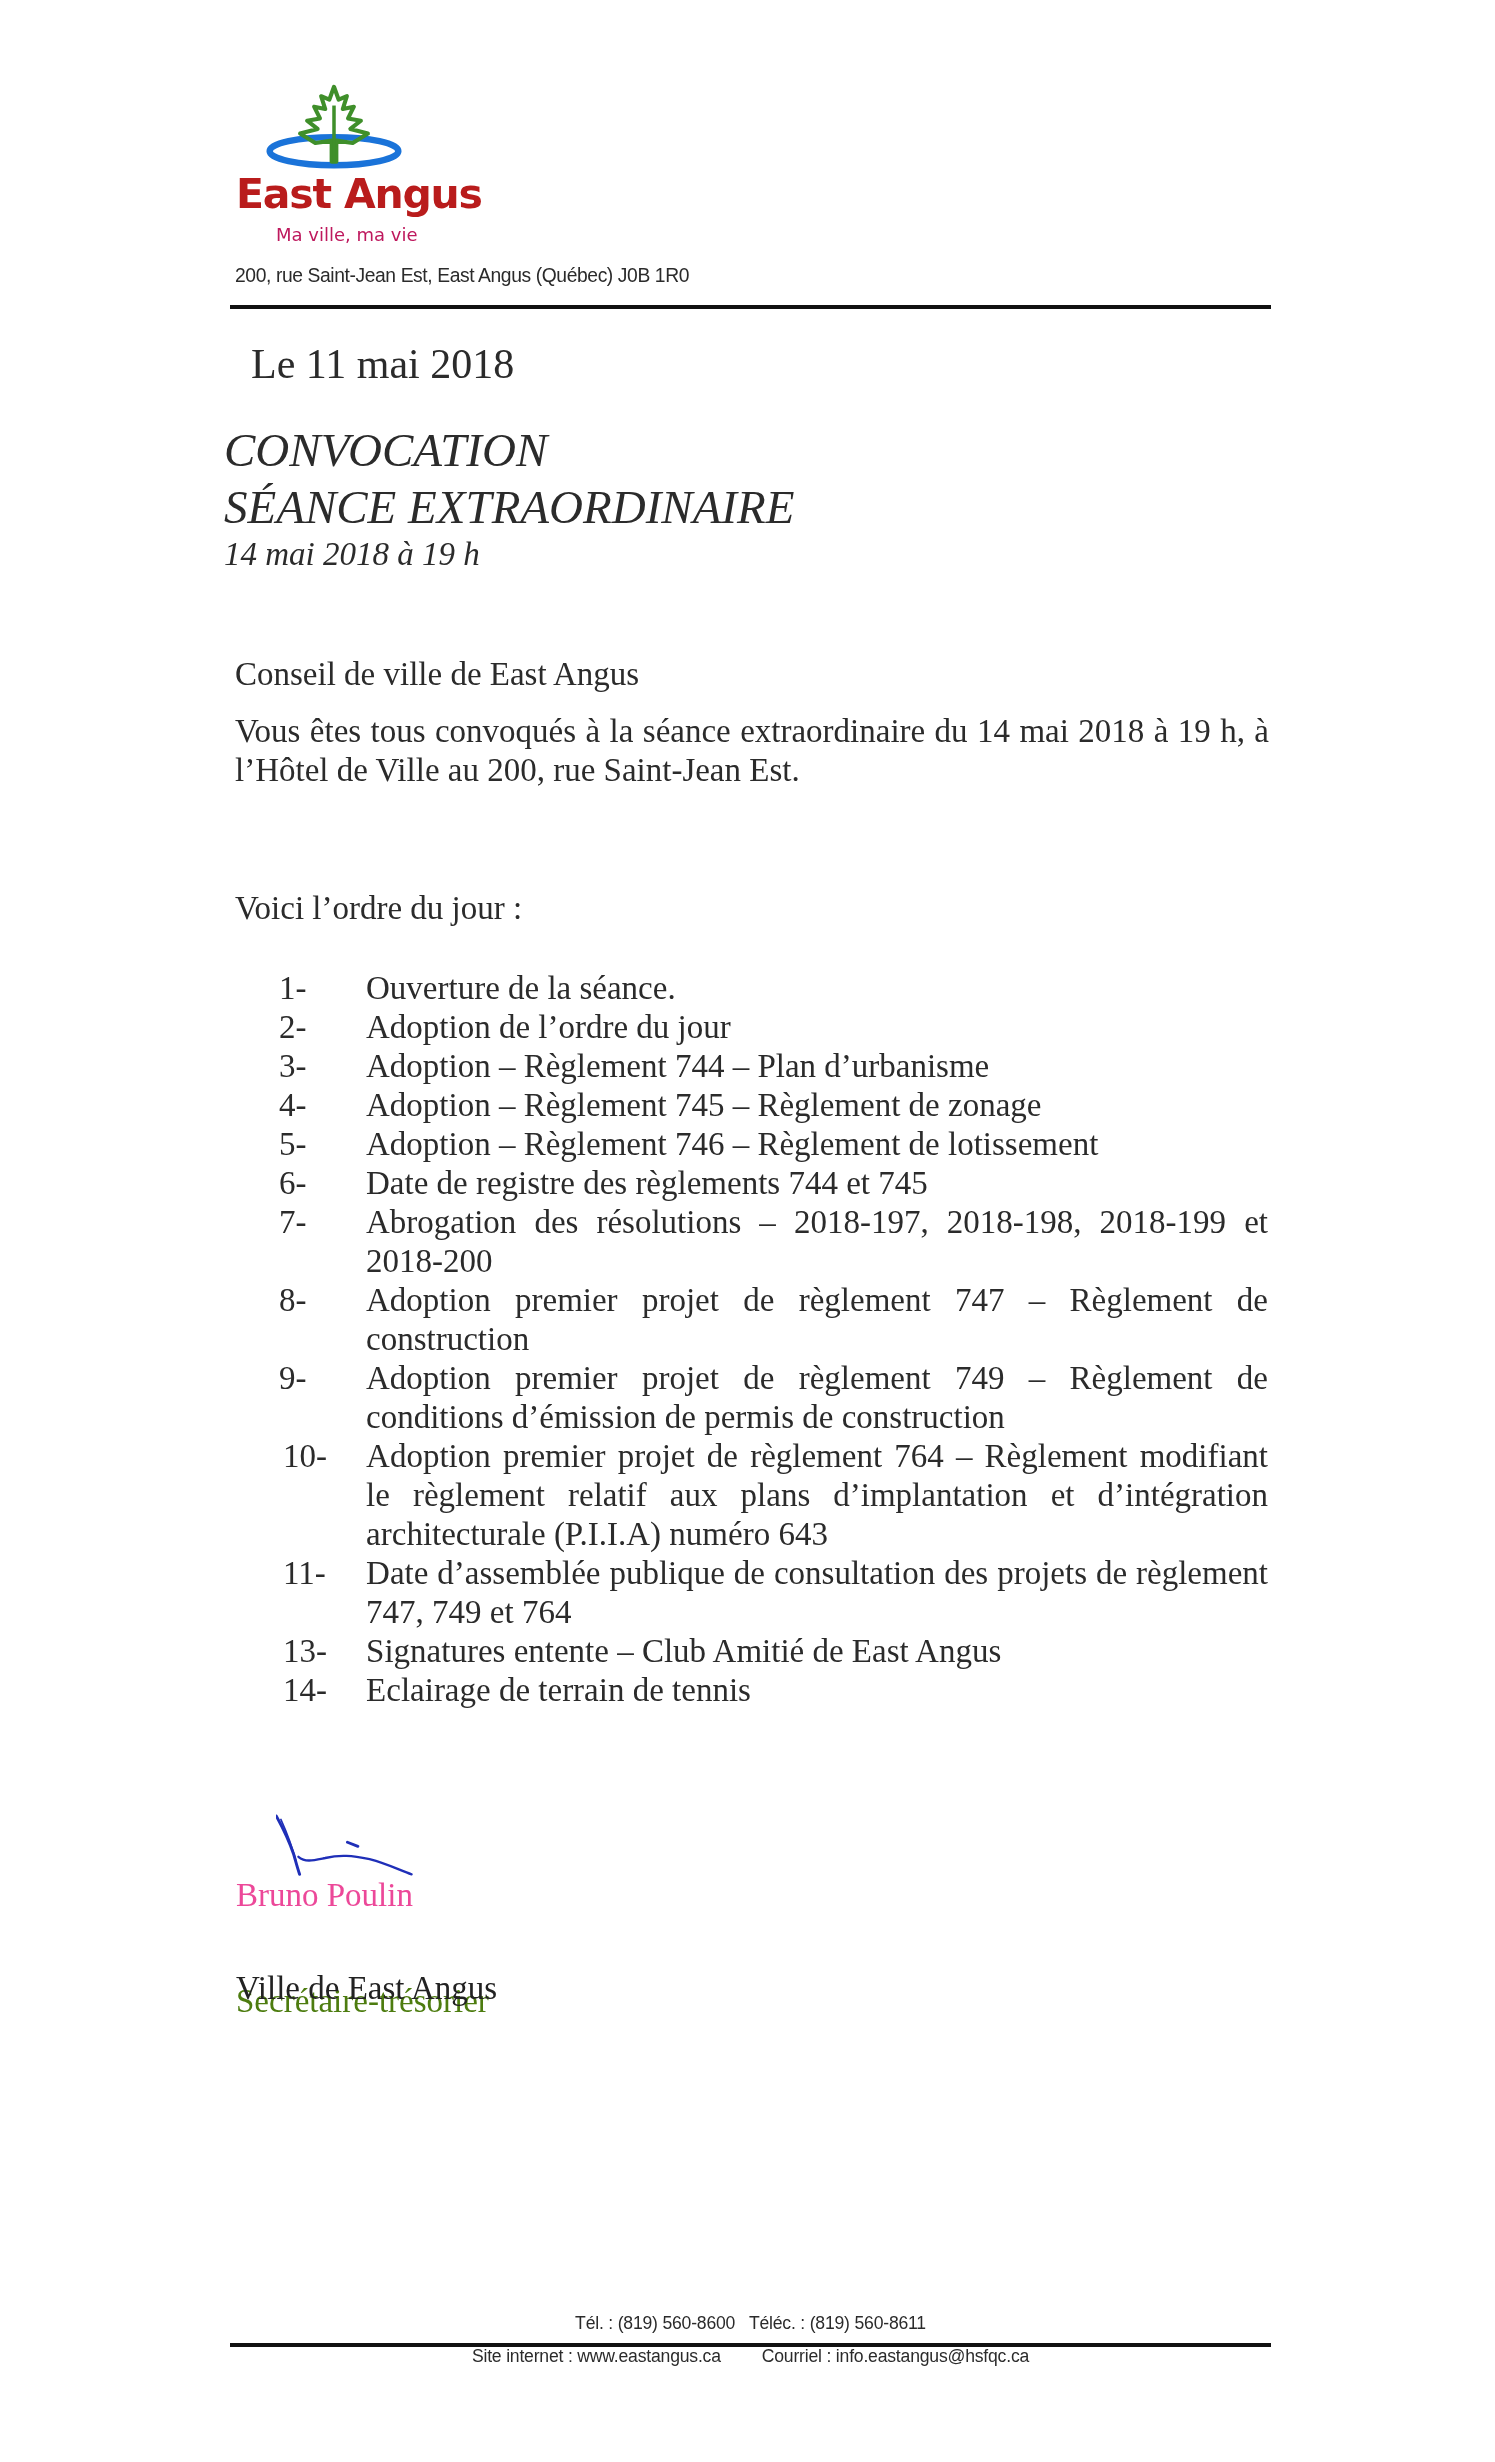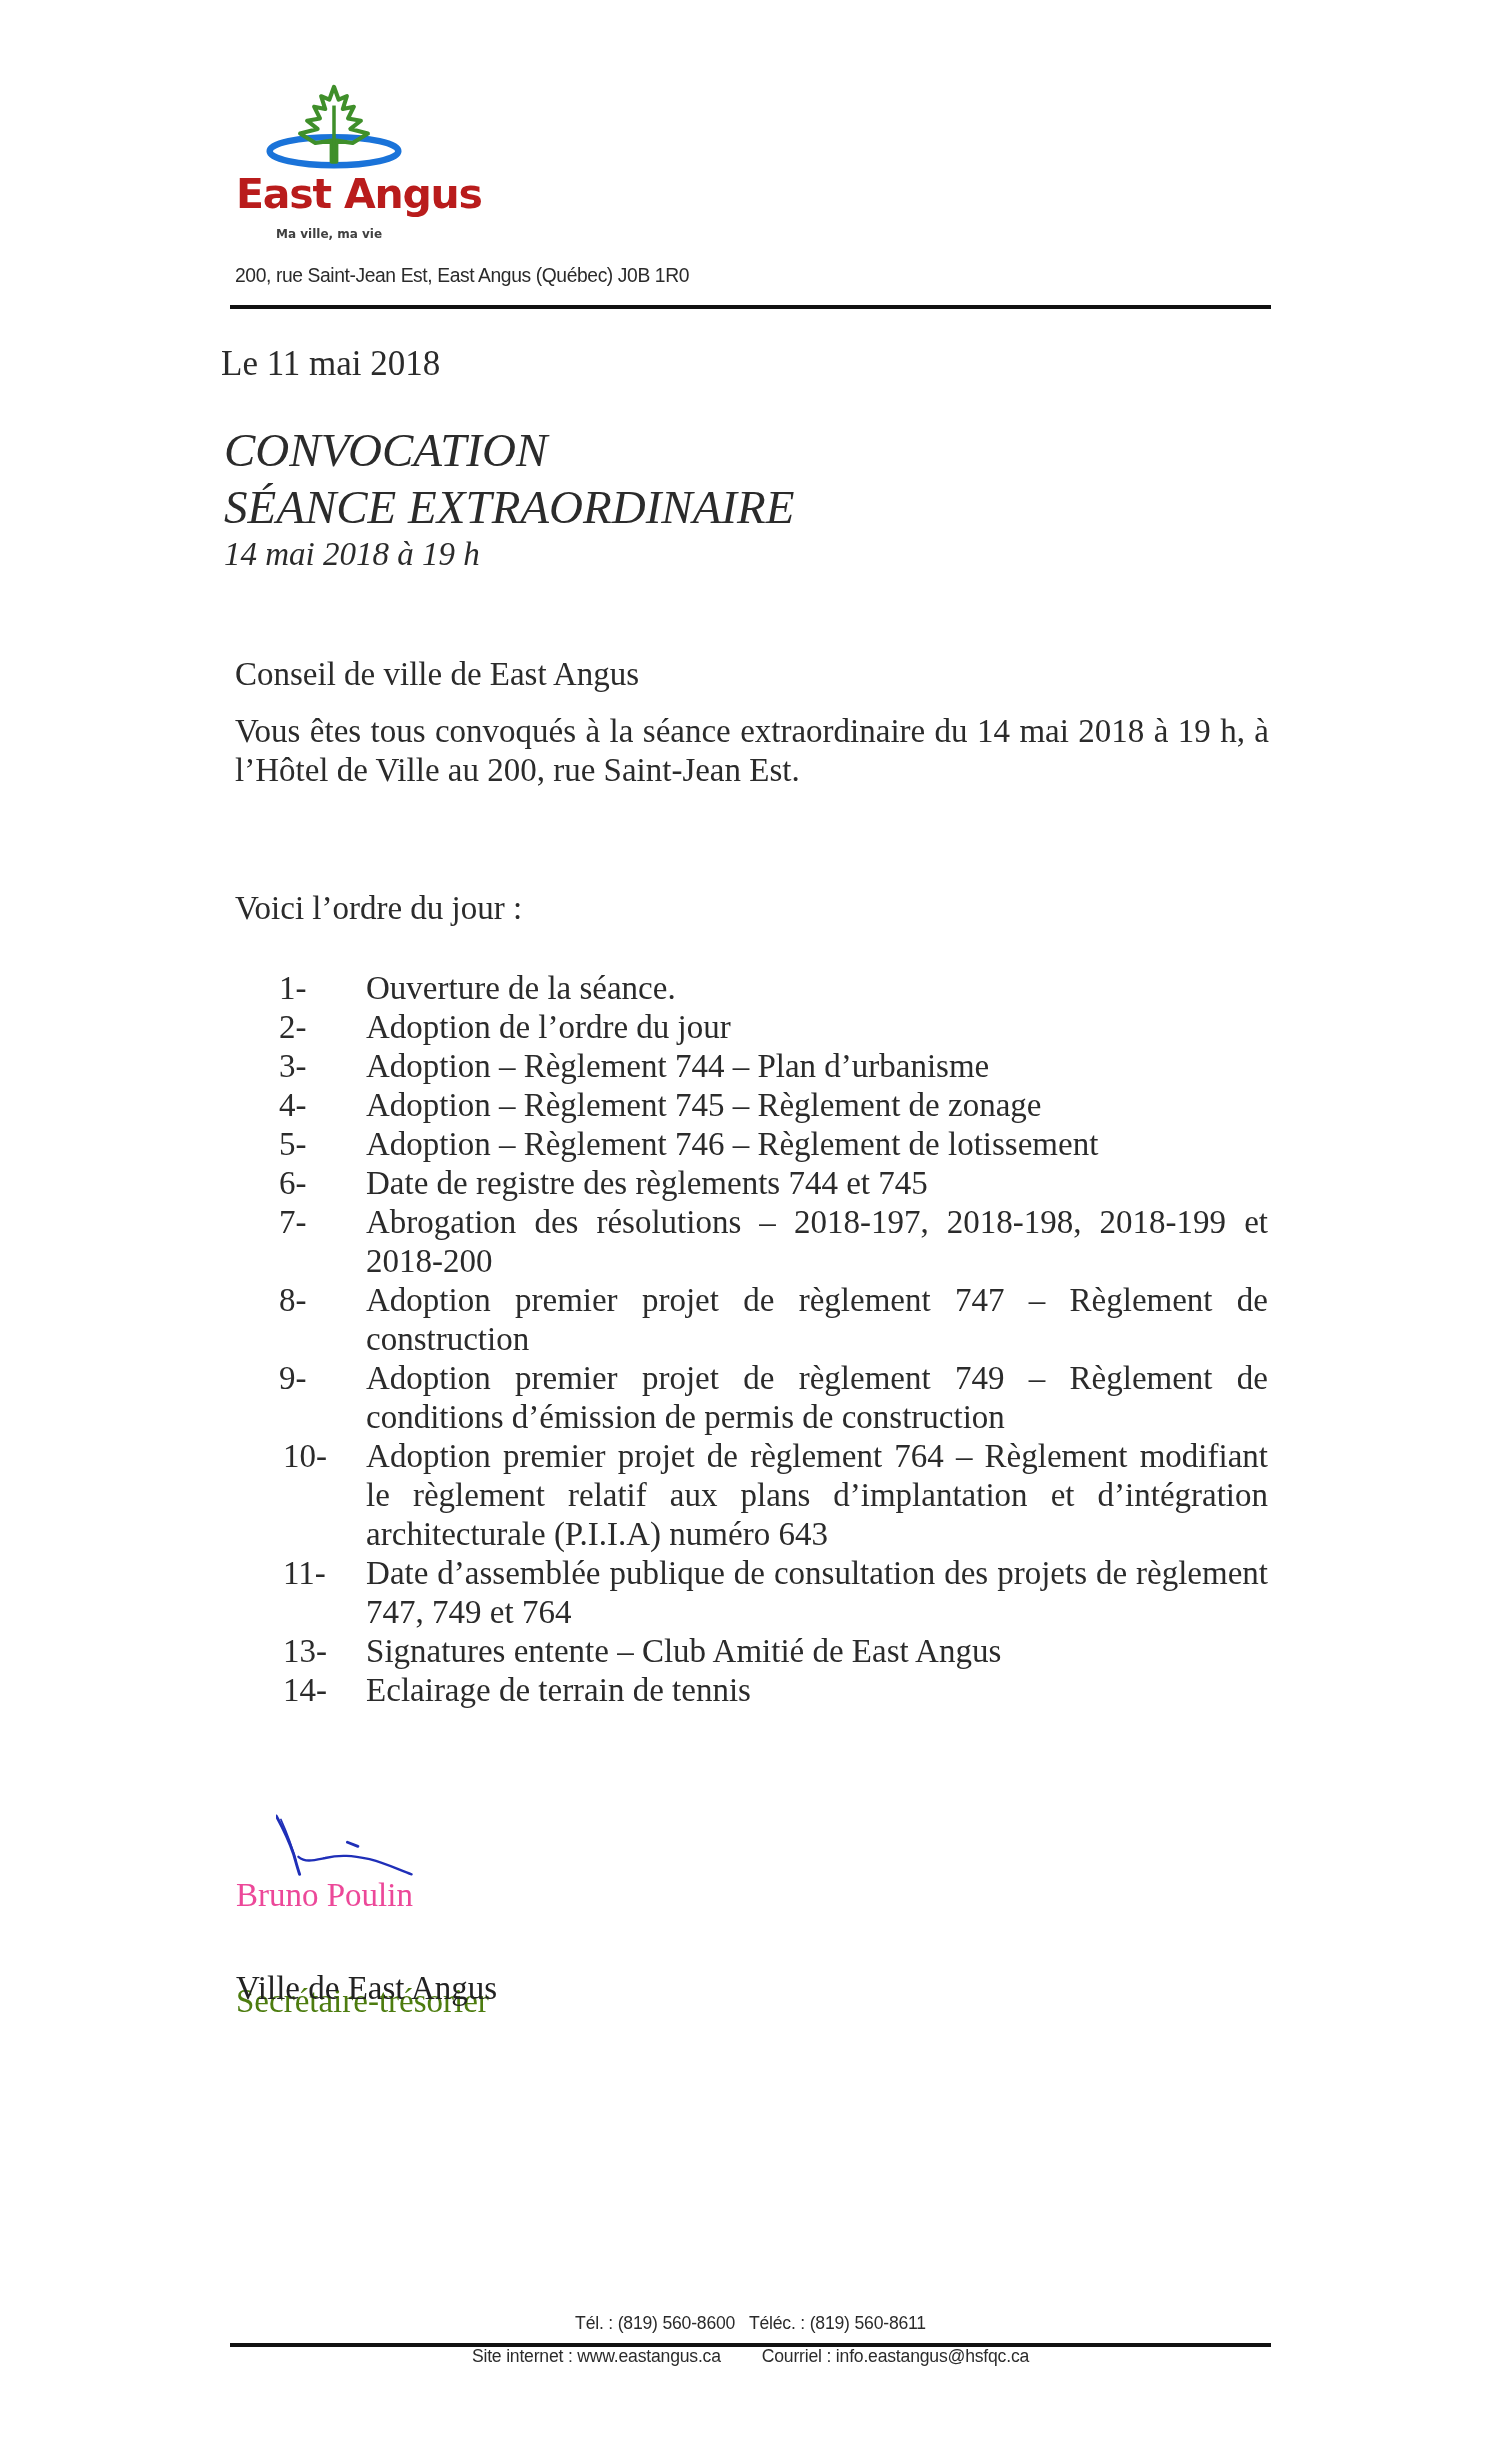--- a/index.html
+++ b/index.html
@@ -4,27 +4,27 @@
 <style>
   html, body { margin: 0; padding: 0; background: #ffffff; }
   body { width: 1495px; height: 2462px; position: relative; overflow: hidden; color: #2b2b2b; }
   .abs { position: absolute; white-space: nowrap; }
   .serif { font-family: "Liberation Serif", "DejaVu Serif", serif; }
   .sans { font-family: "Liberation Sans", "DejaVu Sans", sans-serif; }
   .dsans { font-family: "DejaVu Sans", "Liberation Sans", sans-serif; }
 
   #logo { left: 265px; top: 82px; width: 138px; height: 88px; }
   #brand-name { left: 236px; top: 171px; font-size: 41px; font-weight: bold; letter-spacing: -1.2px; line-height: 47px; color: #b91c1c; }
-  #brand-tagline { left: 276px; top: 225px; font-size: 12px; font-weight: bold; line-height: 19px; color: #404040; }
+  #brand-tagline { left: 276px; top: 225px; font-size: 18px; font-weight: normal; line-height: 19px; color: #be185d; }
   #header-address { left: 235px; top: 264px; font-size: 19.3px; line-height: 23.5px; letter-spacing: -0.4px; }
   .rule { position: absolute; left: 230px; width: 1041px; height: 3.5px; background: #111; }
   #header-rule { top: 305px; }
   #footer-rule { top: 2343px; height: 3.5px; }
 
-  #letter-date { left: 221px; top: 345px; font-size: 35px; line-height: 38px; }
+  #letter-date { left: 251px; top: 345px; font-size: 42px; line-height: 38px; }
   .title { left: 224px; width: 1041px; text-align: left; font-style: italic; }
   #title-line1 { top: 423px; font-size: 47px; line-height: 54px; }
   #title-line2 { top: 480px; font-size: 47px; line-height: 54px; }
   #title-date { top: 535px; font-size: 33px; line-height: 38px; }
 
   #addressee { left: 235px; top: 655px; font-size: 33px; line-height: 38px; }
   #intro { left: 235px; top: 712px; width: 1034px; font-size: 33px; line-height: 39px; text-align: justify; text-align-last: left; white-space: normal; }
   #agenda-intro { left: 235px; top: 889px; font-size: 33px; line-height: 38px; }
 
   #agenda { position: absolute; left: 279px; top: 969px; width: 989px; margin: 0; padding: 0; list-style: none; }

